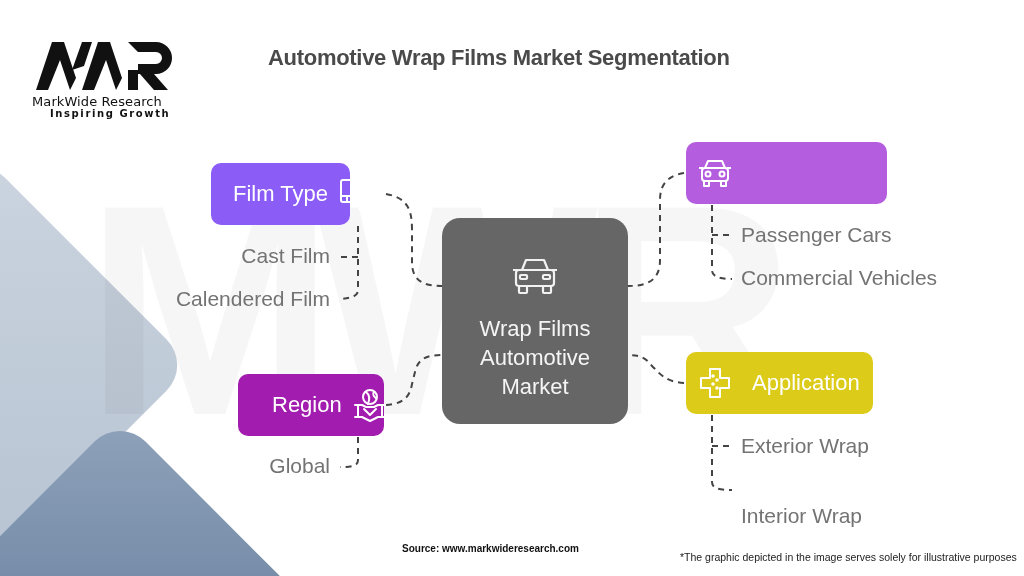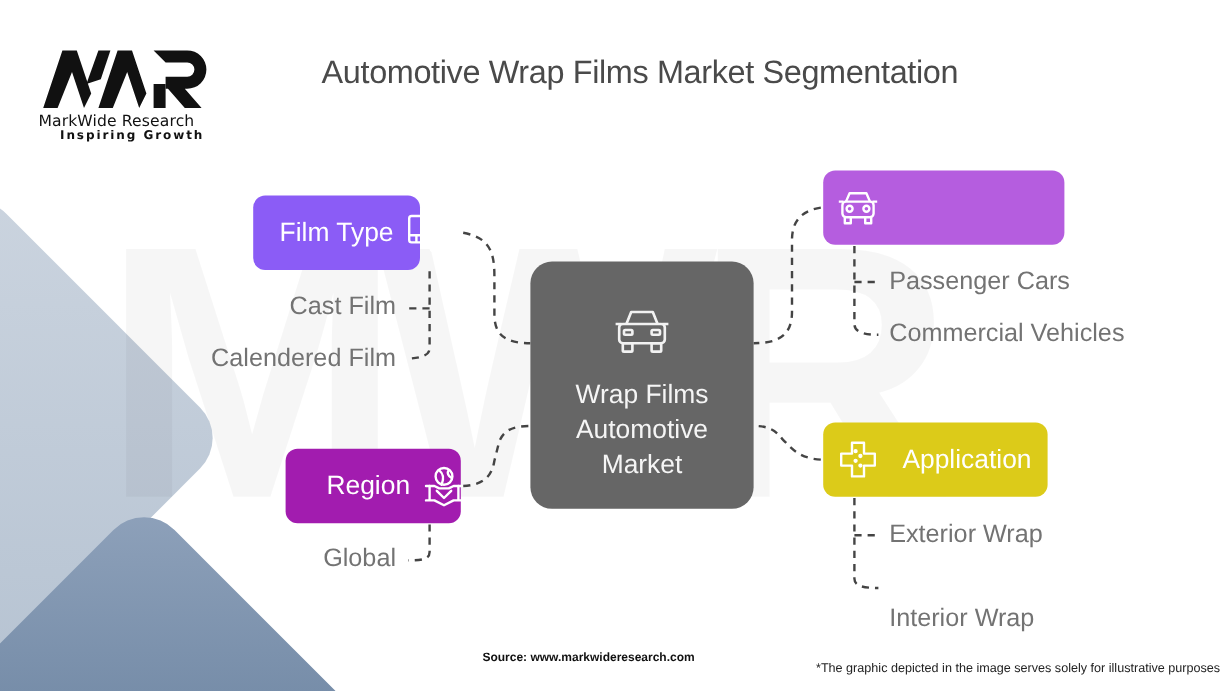--- a/index.html
+++ b/index.html
@@ -30,21 +30,21 @@
   .logo-mark { display: block; }
   .logo-name {
     font-family: "DejaVu Sans", sans-serif; font-weight: normal; font-size: 13px; color: #111;
     letter-spacing: 0.1px; margin-top: 2px; white-space: nowrap;
   }
   .logo-tag {
     font-family: "DejaVu Sans", sans-serif; font-weight: bold; font-size: 10px; color: #111;
     letter-spacing: 1.6px; padding-left: 18px; white-space: nowrap; margin-top: -1px;
   }
   .title {
-    position: absolute; left: 268px; top: 45px; font-size: 27px; font-weight: normal;
+    position: absolute; left: 268px; top: 45px; font-size: 22px; font-weight: bold;
     color: #4a4a4a; letter-spacing: -0.3px; white-space: nowrap;
   }
   
   .center-node {
     position: absolute; left: 442px; top: 218px; width: 186px; height: 206px;
     background: #666666; border-radius: 18px; color: #fff; text-align: center;
   }
   .center-icon { position: absolute; left: 68px; top: 38px; }
   .center-label {
     position: absolute; left: 0; right: 0; top: 96px; font-size: 22px; line-height: 29px;

